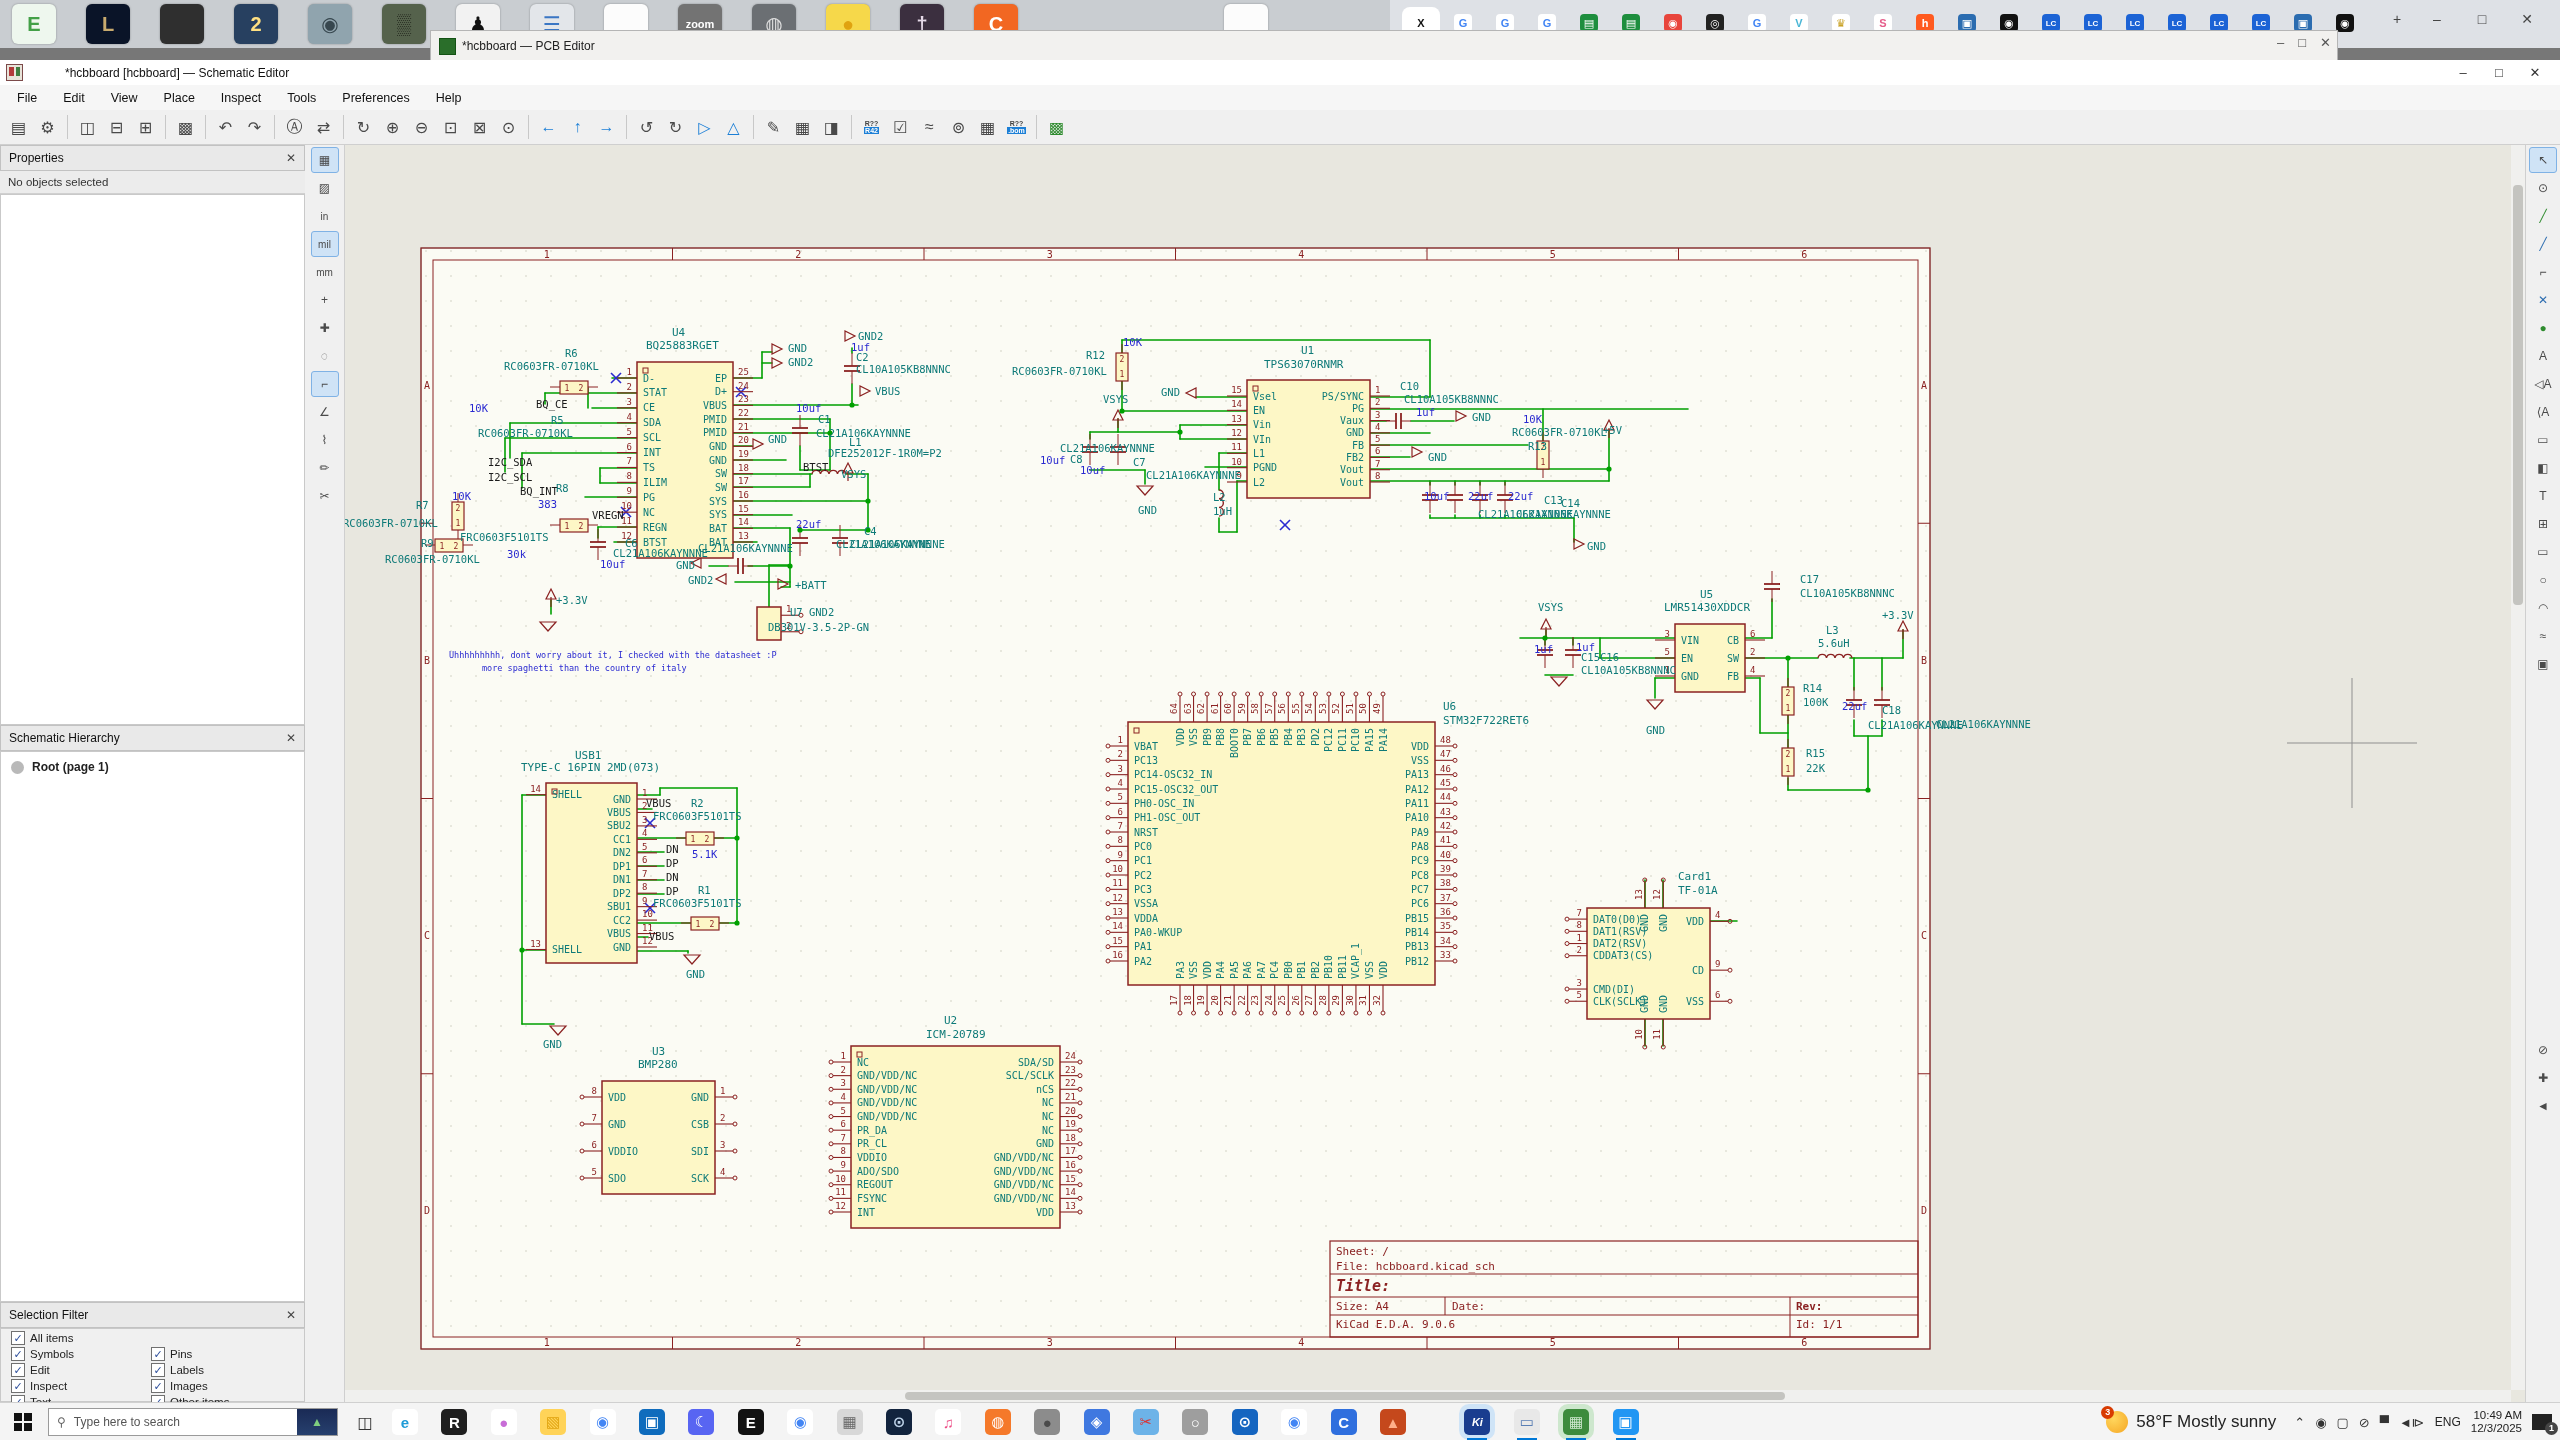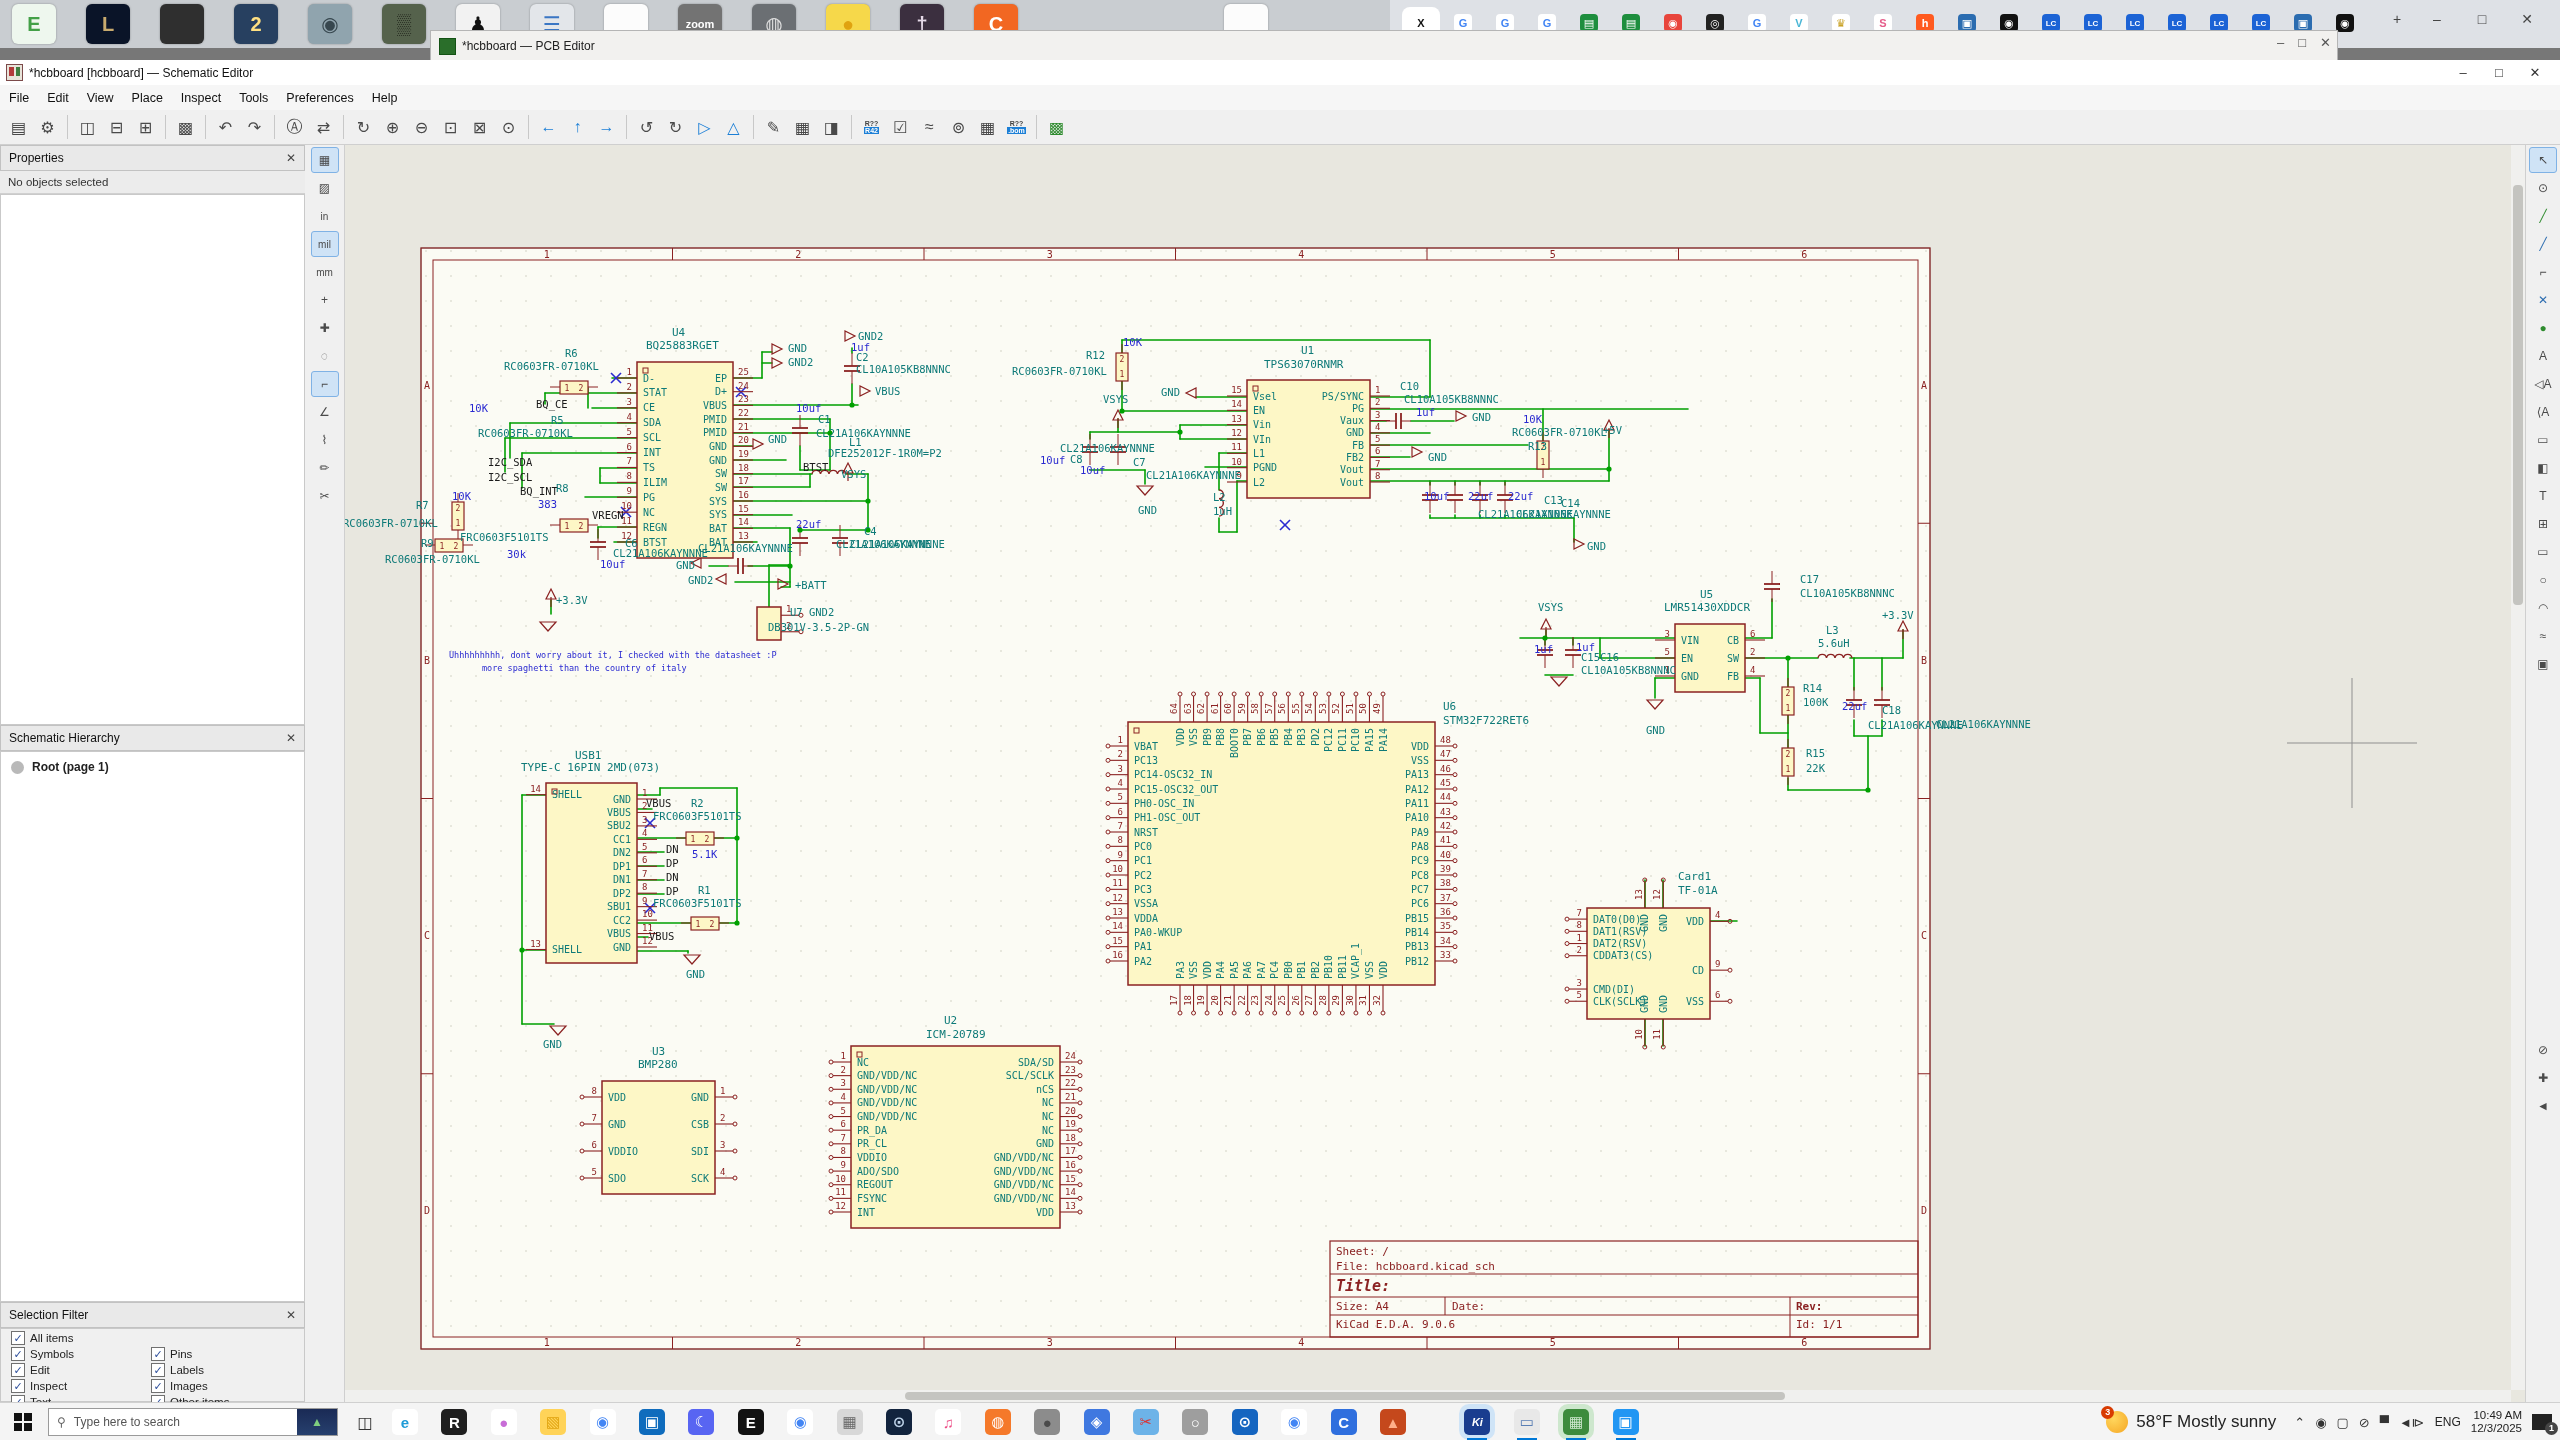--- a/index.html
+++ b/index.html
@@ -13,27 +13,27 @@
   .tab{position:absolute;top:7px;width:38px;height:32px;border-radius:8px 8px 0 0;display:flex;align-items:center;justify-content:center;}
   .tab .fav{width:18px;height:18px;border-radius:4px;display:flex;align-items:center;justify-content:center;font-size:11px;font-weight:bold;}
   .tab.active{background:#fff;}
   .winbtn{position:absolute;top:6px;width:34px;height:26px;color:#444;font-size:14px;display:flex;align-items:center;justify-content:center;}
   
   #pcb-bar{left:430px;top:30px;width:1906px;height:30px;background:#f2f1ef;border:1px solid #b5b5b5;border-bottom:none;display:flex;align-items:center;font-size:12px;color:#222;}
   #pcb-bar .kic{width:15px;height:15px;margin:0 6px 0 8px;background:#2a6e2a;border:1px solid #145214;}
   #pcb-bar .ctrls{position:absolute;right:6px;top:4px;display:flex;gap:14px;color:#555;font-size:13px;}
   
   #win{left:0;top:60px;width:2560px;height:1342px;background:#f0f0f0;border:1px solid #8a8a8a;box-sizing:border-box;}
-  #titlebar{left:0;top:60px;width:2560px;height:25px;background:#fff;border-bottom:5px solid #000000;display:flex;align-items:center;font-size:12px;color:#111;}
+  #titlebar{left:0;top:60px;width:2560px;height:25px;background:#fff;border-bottom:5px solid #000000;display:flex;align-items:center;font-size:12px;color:#111;gap:36px;}
   #titlebar .icon{width:15px;height:15px;margin:0 6px 0 6px;background:#e8e4da;border:1px solid #7c4a4a;position:relative;}
   #titlebar .icon:before{content:"";position:absolute;left:2px;top:2px;width:5px;height:9px;background:#b23a3a;}
   #titlebar .icon:after{content:"";position:absolute;right:2px;top:2px;width:4px;height:9px;background:#3f7d3f;}
   .tb-ctrl{position:absolute;top:60px;width:36px;height:24px;display:flex;align-items:center;justify-content:center;color:#333;font-size:13px;}
   #menubar{left:0;top:85px;width:2560px;height:25px;background:#f6f6f6;border-bottom:1px solid #ddd;display:flex;align-items:center;font-size:12.5px;color:#111;}
-  #menubar span{padding:3px 9px;}
+  #menubar span{padding:3px 9px;margin-left:8px;}
   #toolbar{left:0;top:110px;width:2560px;height:35px;background:#f0f0f0;border-bottom:1px solid #cfcfcf;display:flex;align-items:center;padding-left:4px;box-sizing:border-box;}
   .tbtn{width:27px;height:27px;margin:0 1px;border-radius:3px;display:flex;align-items:center;justify-content:center;font-size:16px;color:#4a4a4a;}
   .tbtn.blue{color:#1c7fd6;font-weight:bold;}
   .tbtn.green{color:#2e8b2e;}
   .tsep{width:1px;height:24px;background:#c8c8c8;margin:0 5px;}
   .anno{font-size:7px;line-height:7px;font-weight:bold;color:#444;text-align:center;}
   .anno .r42{background:#1c7fd6;color:#fff;padding:0 1px;}
   
   .panel-h{position:absolute;height:26px;background:#e9e9e9;border:1px solid #c2c2c2;box-sizing:border-box;font-size:12px;color:#111;display:flex;align-items:center;padding-left:8px;}
   .panel-h .x{position:absolute;right:8px;color:#444;font-size:12px;}

